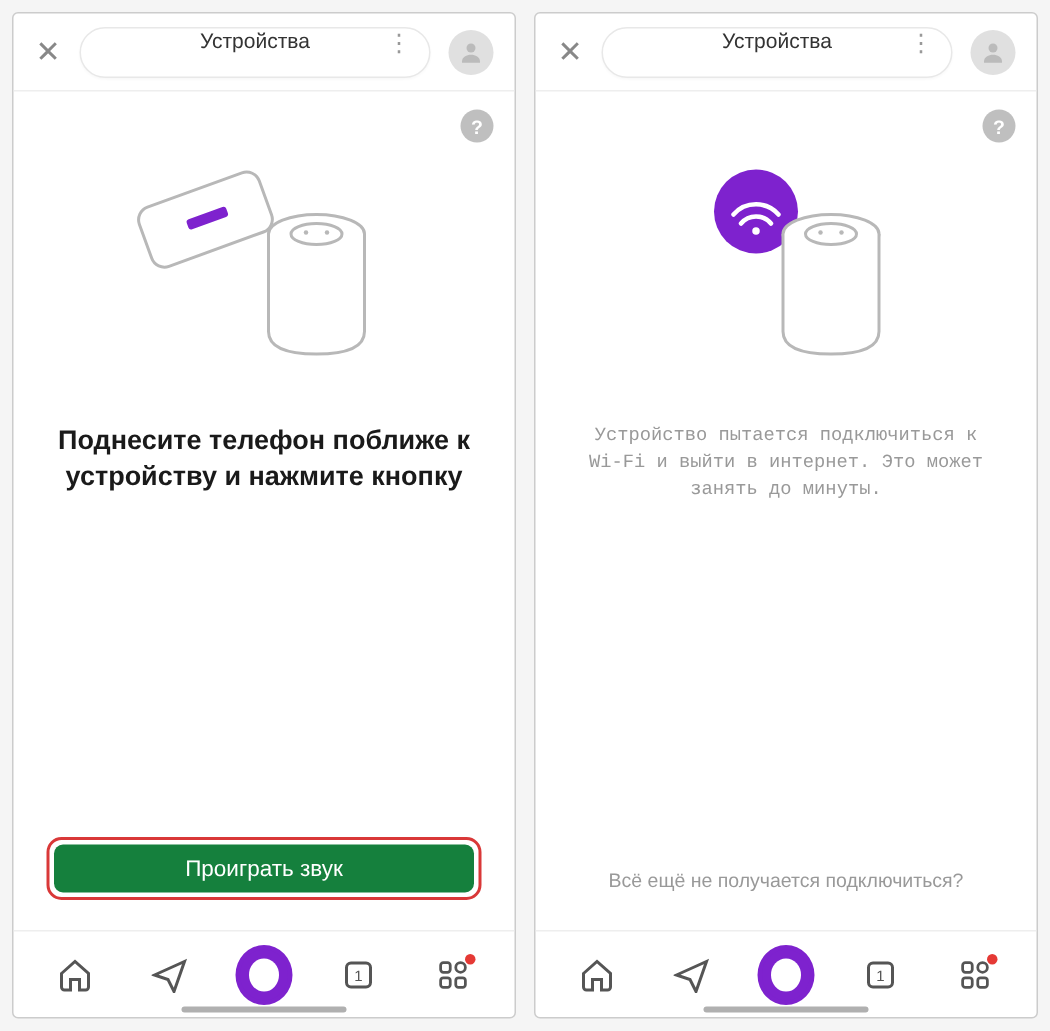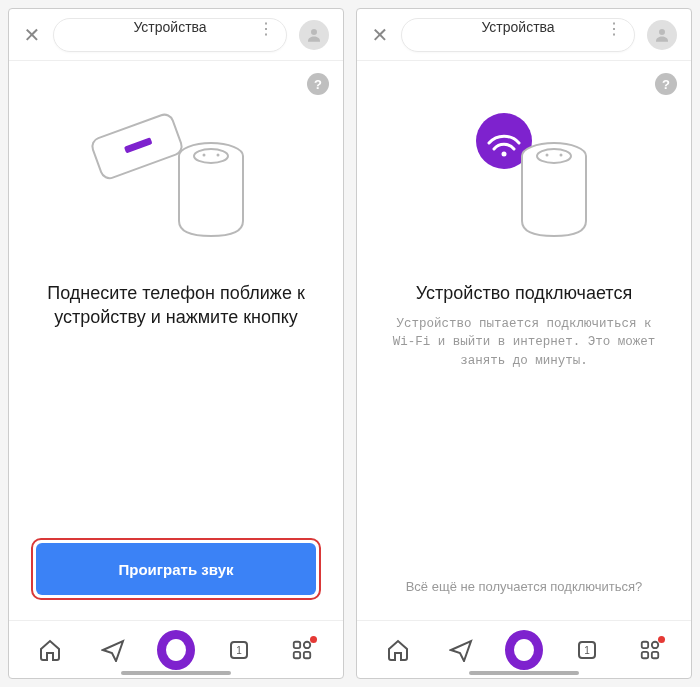--- a/index.html
+++ b/index.html
@@ -99,21 +99,21 @@
       width: 200px;
       height: 160px;
       margin-top: 20px;
       margin-bottom: 20px;
       display: flex;
       align-items: center;
       justify-content: center;
     }
     .heading {
       font-size: 18px;
-      font-weight: 400;
+      font-weight: 700;
       color: #1a1a1a;
       text-align: center;
       margin-bottom: 10px;
       line-height: 1.35;
       padding: 0 6px;
     }
     .subtext {
       font-size: 12.5px;
       color: #999;
       text-align: center;
@@ -132,27 +132,27 @@
     .cta-wrap {
       margin-top: auto;
       width: 100%;
       padding: 3px;
       border: 2px solid #d93838;
       border-radius: 10px;
       margin-bottom: 8px;
     }
     .cta-button {
       width: 100%;
-      background: #3b82f6;
+      background: #15803d;
       color: #fff;
       border: none;
       border-radius: 6px;
-      height: 52px;
+      height: 32px;
       font-size: 15px;
-      font-weight: 700;
+      font-weight: 400;
       cursor: pointer;
     }
     .bottom-nav {
       height: 58px;
       border-top: 1px solid #eee;
       display: flex;
       align-items: center;
       justify-content: space-around;
       padding: 0 10px;
       position: relative;
@@ -297,21 +297,20 @@
         <path d="M70 48 a13 13 0 0 1 20 0" stroke="#fff" stroke-width="3" fill="none" stroke-linecap="round"></path>
         <circle cx="80" cy="53" r="2.5" fill="#fff"></circle>
 
         <ellipse cx="130" cy="55" rx="32" ry="13" fill="#fff" stroke="#b8b8b8" stroke-width="2"></ellipse>
         <path d="M98 55 L98 120 Q98 135 130 135 Q162 135 162 120 L162 55" fill="#fff" stroke="#b8b8b8" stroke-width="2"></path>
         <ellipse cx="130" cy="55" rx="17" ry="7" fill="none" stroke="#b8b8b8" stroke-width="2"></ellipse>
         <circle cx="123" cy="54" r="1.5" fill="#b8b8b8"></circle>
         <circle cx="137" cy="54" r="1.5" fill="#b8b8b8"></circle>
       </svg>
     </div>
-    <div class="heading">Устройство подключается</div>
     <div class="subtext">Устройство пытается подключиться к Wi-Fi и выйти в интернет. Это может занять до минуты.</div>
     <div class="link-text">Всё ещё не получается подключиться?</div>
   </div>
   <div class="bottom-nav">
     <div class="nav-item">
       <svg width="24" height="24" viewBox="0 0 24 24" fill="none" stroke="#555" stroke-width="2">
           <path d="M3 11l9-8 9 8v9a2 2 0 01-2 2h-4v-7h-6v7H5a2 2 0 01-2-2z"></path>
         </svg>
     </div>
     <div class="nav-item">

